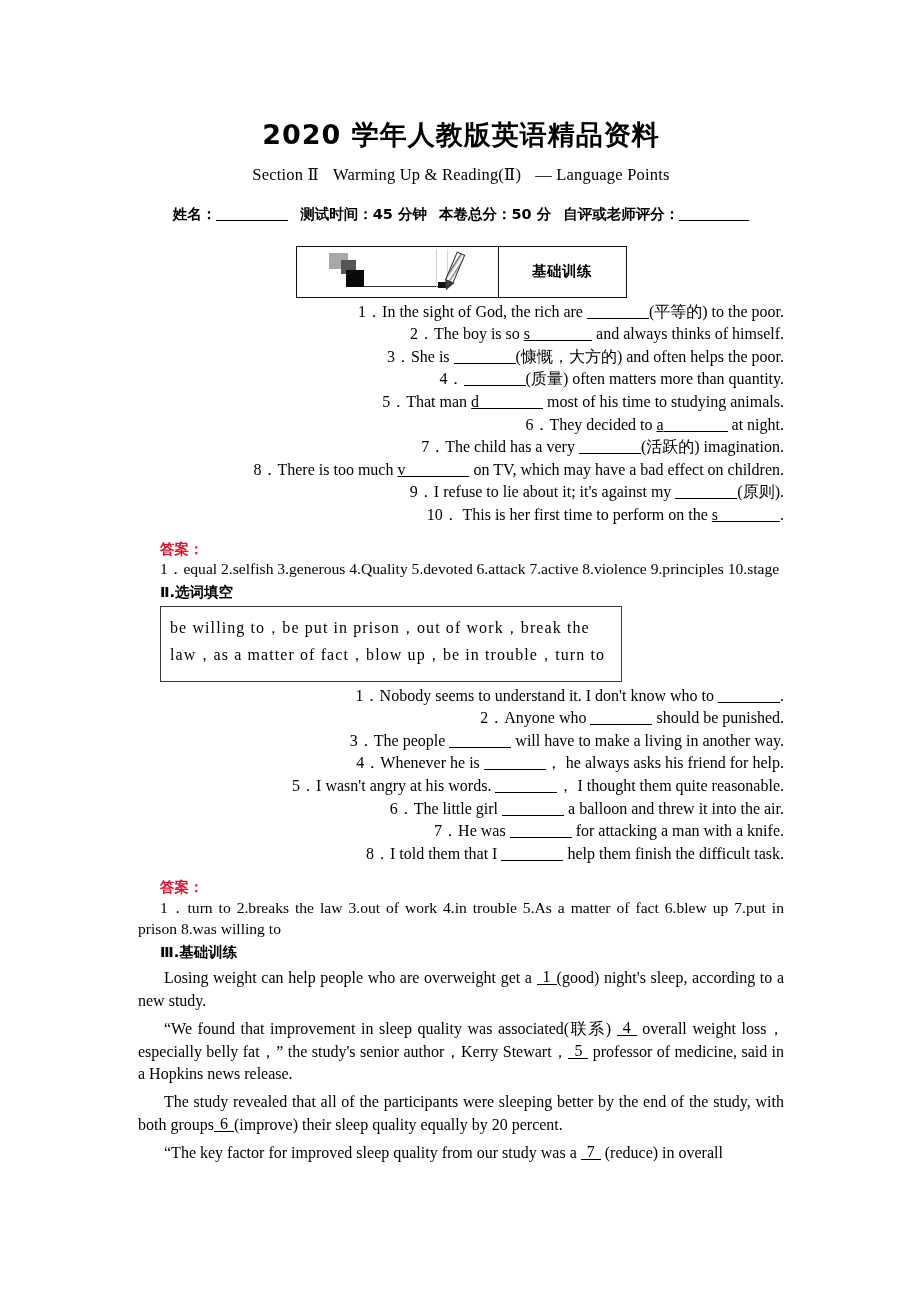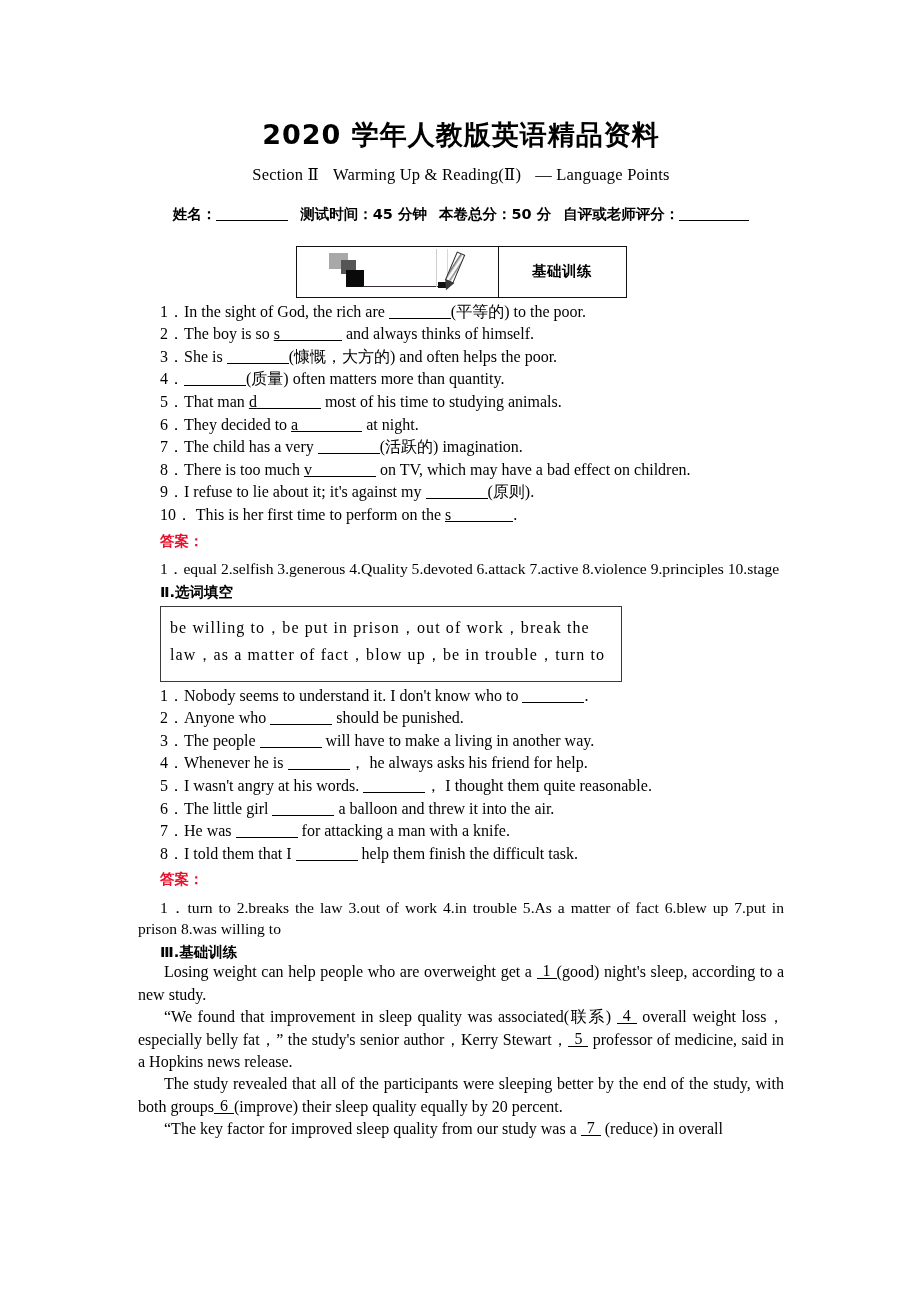--- a/index.html
+++ b/index.html
@@ -167,21 +167,21 @@
   
   .ex-head {
     font-family: "DejaVu Sans", sans-serif;
     font-size: 14.5px;
     font-weight: 700;
     margin-top: 16px;
     margin-left: 22px;
     line-height: 1.25;
   }
   .ex-head.tight { margin-top: 4px; }
-  .q-list { margin: 3px 0 0 0; }
+  .q-list { margin: 3px 0 0 0; text-align: right; }
   .q-item {
     font-size: 16px;
     line-height: 22.6px;
     margin-left: 22px;
     white-space: nowrap;
   }
   .ul {
     display: inline-block;
     border-bottom: 1px solid #000;
     height: 13px;
@@ -190,29 +190,29 @@
   .ul.w1 { width: 62px; }
   .ul.w2 { width: 64px; }
   .pre-letter { text-decoration: underline; }
 
   .ans-label {
     color: #e8112d;
     font-family: "DejaVu Sans", sans-serif;
     font-size: 14.5px;
     font-weight: 700;
     margin-left: 22px;
-    margin-top: 5px;
+    margin-top: 13px;
     line-height: 1.3;
   }
   .ans-body {
     font-size: 15.6px;
     line-height: 21px;
     text-align: justify;
     text-justify: inter-word;
-    margin-top: 8px;
+    margin-top: 0;
   }
   .ans-body .indent { display: inline-block; width: 22px; }
 
   
   .bank {
     margin: 4px 0 0 22px;
     width: 462px;
     border: 1px solid #3a3a3a;
     box-sizing: border-box;
     padding: 7px 9px 13px 9px;
@@ -221,21 +221,21 @@
     letter-spacing: 1.1px;
     font-family: "Liberation Serif", "DejaVu Serif", serif;
   }
 
   
   .para {
     font-size: 16px;
     line-height: 22.4px;
     text-align: justify;
     text-justify: inter-word;
-    margin-top: 0;
+    margin-top: 6px;
   }
   .para .ind { display: inline-block; width: 26px; }
   .fill {
     display: inline-block;
     border-bottom: 1px solid #000;
     padding: 0 6px;
     line-height: 14px;
     vertical-align: 1px;
   }
 </style>

